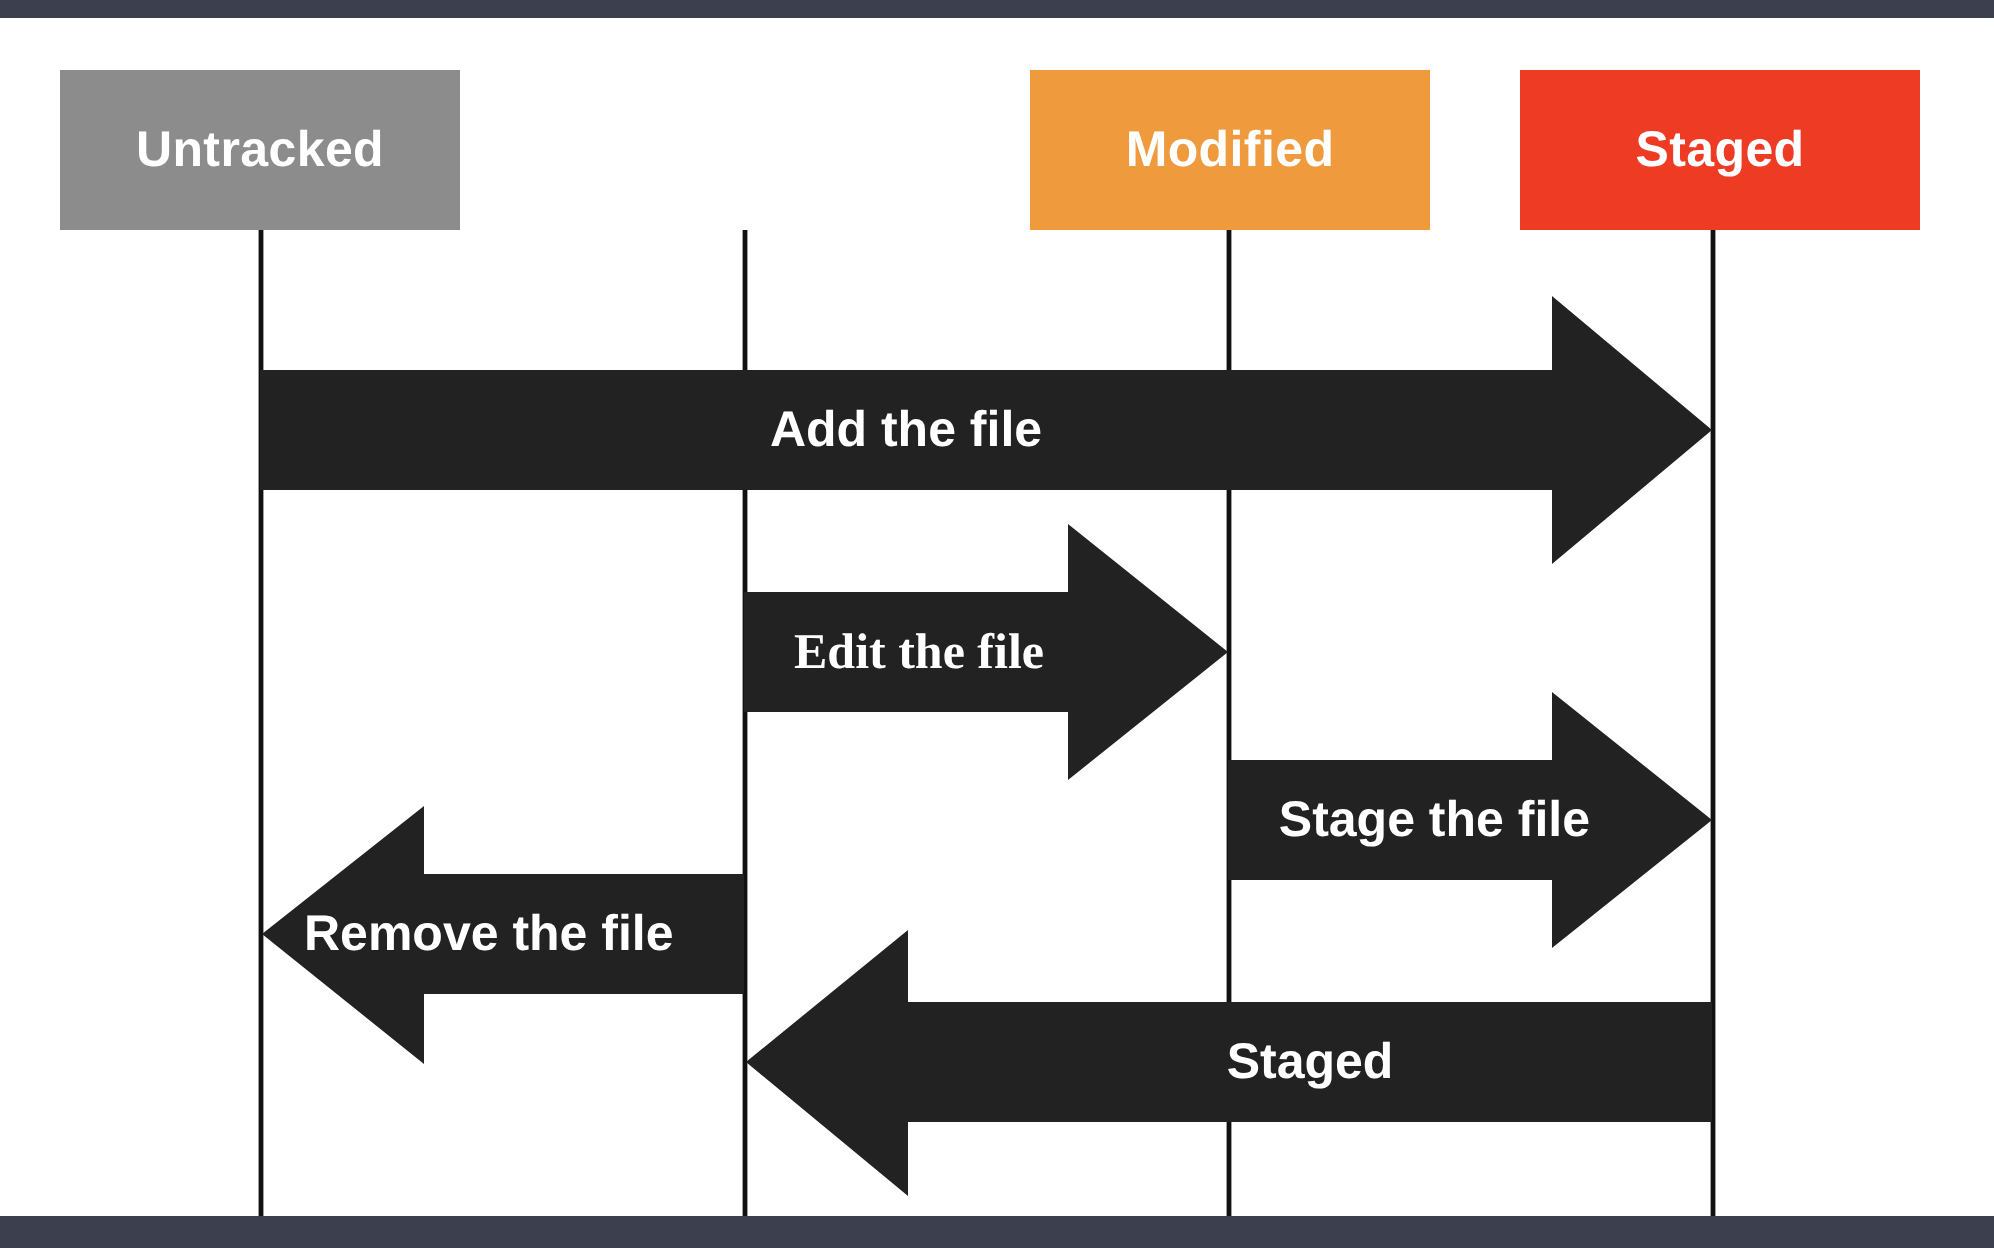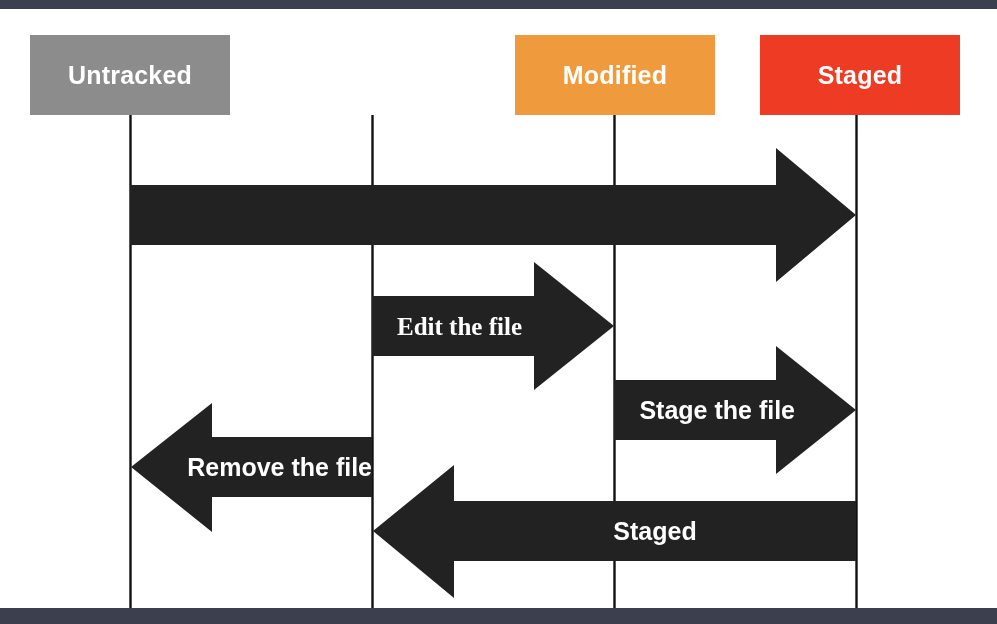--- a/index.html
+++ b/index.html
@@ -101,22 +101,23 @@
   <div class="state-box" id="state-box-0" style="background:#8C8C8C">
     <span class="state-label">Untracked</span>
   </div>
   <div class="state-box" id="state-box-2" style="background:#EF9A3C">
     <span class="state-label">Modified</span>
   </div>
   <div class="state-box" id="state-box-3" style="background:#EE3B24">
     <span class="state-label">Staged</span>
   </div>
 
+  <span class="arrow-label" style="left:130px; top:203px; width:646px; text-align:center;">Add the file</span>
 
   <span class="arrow-label" style="left:372px; top:314px; width:175px; text-align:center;font-family:Liberation Serif, serif;">Edit the file</span>
 
   <span class="arrow-label" style="left:620px; top:398px; width:175px; text-align:right;">Stage the file</span>
 
-  <span class="arrow-label" style="left:152px; top:455px; width:220px; text-align:right;">Remove the file</span>
+  <span class="arrow-label" style="left:152px; top:455px; width:220px; text-align:left;">Remove the file</span>
 
   <span class="arrow-label" style="left:454px; top:519px; width:402px; text-align:center;">Staged</span>
 
 </div>
 
 </body></html>

